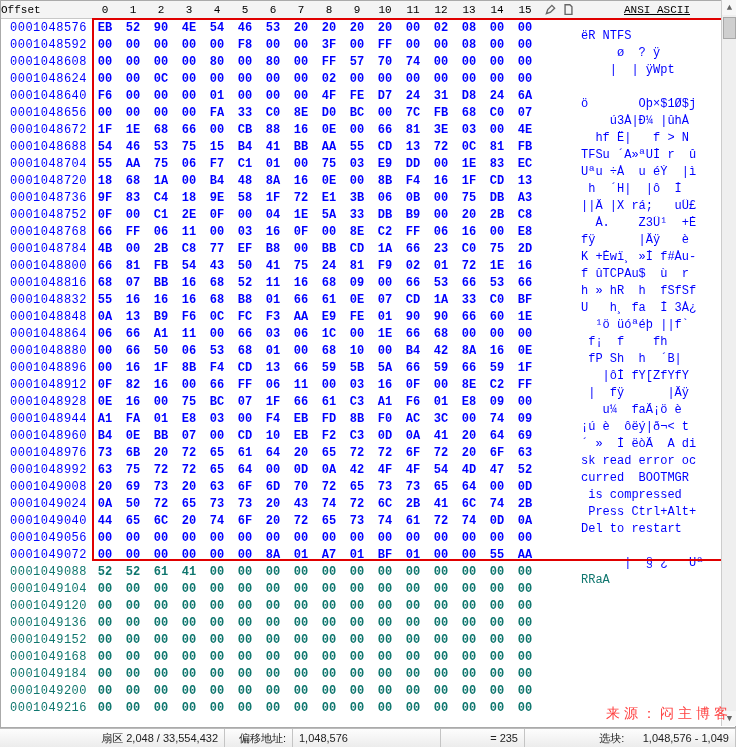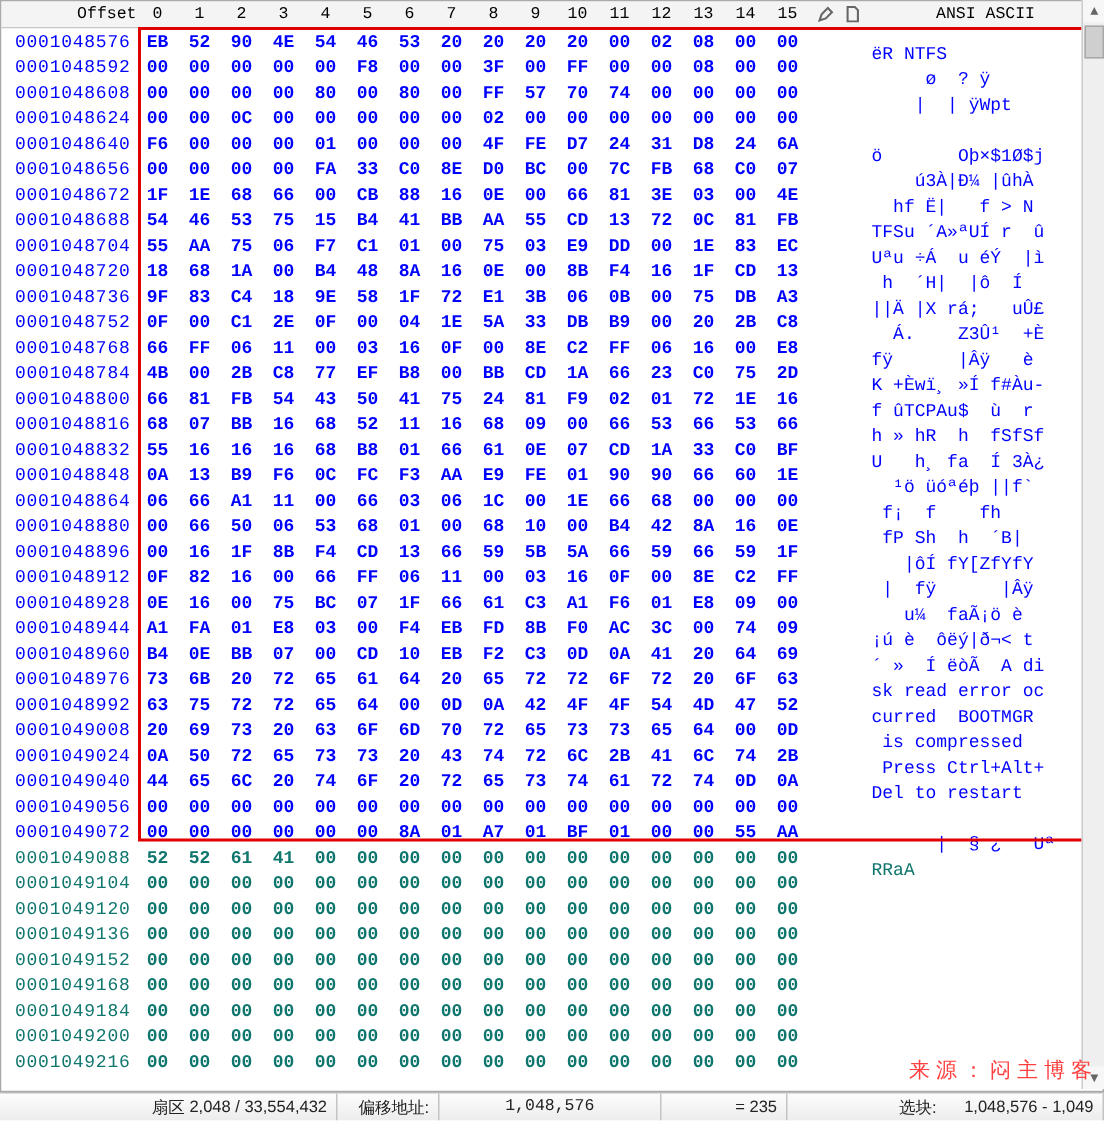--- a/index.html
+++ b/index.html
@@ -24,41 +24,42 @@
   .header {
     display: flex;
     align-items: center;
     height: 18px;
     background: #f4f4f4;
     border-bottom: 1px solid #c8c8c8;
     font-size:11px;
   }
   .col-offset {
     width: 90px;
-    text-align: right;
+    text-align: left;
   }
   .col-hex {
     display: flex;
     width: 448px;
   }
   .col-hex span {
     width: 28px;
     text-align: center;
   }
   .col-icons{
     width:40px;
     display:flex;
     align-items:center;
     justify-content:space-around;
     padding:0 2px;
   }
   .col-icons svg{width:11px;height:11px;stroke:#666;fill:none;stroke-width:2;}
   .col-encoding {
     text-align: center;
     flex:1;
+    text-decoration:underline;
   }
   .rows {
     flex:1;
     overflow: hidden;
     position:relative;
     background:#fff;
   }
   .row {
     display: flex;
     align-items: center;
@@ -145,21 +146,21 @@
     border-top:1px solid #bbb;
     display:flex;
     align-items:center;
     font-family:"Microsoft YaHei","SimSun",sans-serif;
     font-size:11px;
     color:#222;
   }
   .statusbar .sec{padding:0 6px;height:100%;display:flex;align-items:center;border-right:1px solid #c4c4c4;white-space:nowrap;justify-content:flex-end;}
   .statusbar .sec.s1{width:225px;}
   .statusbar .sec.s2{width:68px;}
-  .statusbar .sec.s3{width:148px;text-align:right;justify-content:center;font-family:Liberation Mono, monospace;}
+  .statusbar .sec.s3{width:148px;text-align:right;justify-content:flex-start;}
   .statusbar .sec.s4{width:84px;text-align:right;justify-content:flex-end;}
   .statusbar .sec.s5{flex:1;justify-content:flex-end;overflow:hidden;}
 </style>
 </head>
 <body>
 
 <div class="main-area">
   <div class="header">
     <div class="col-offset">Offset</div>
     <div class="col-hex">

